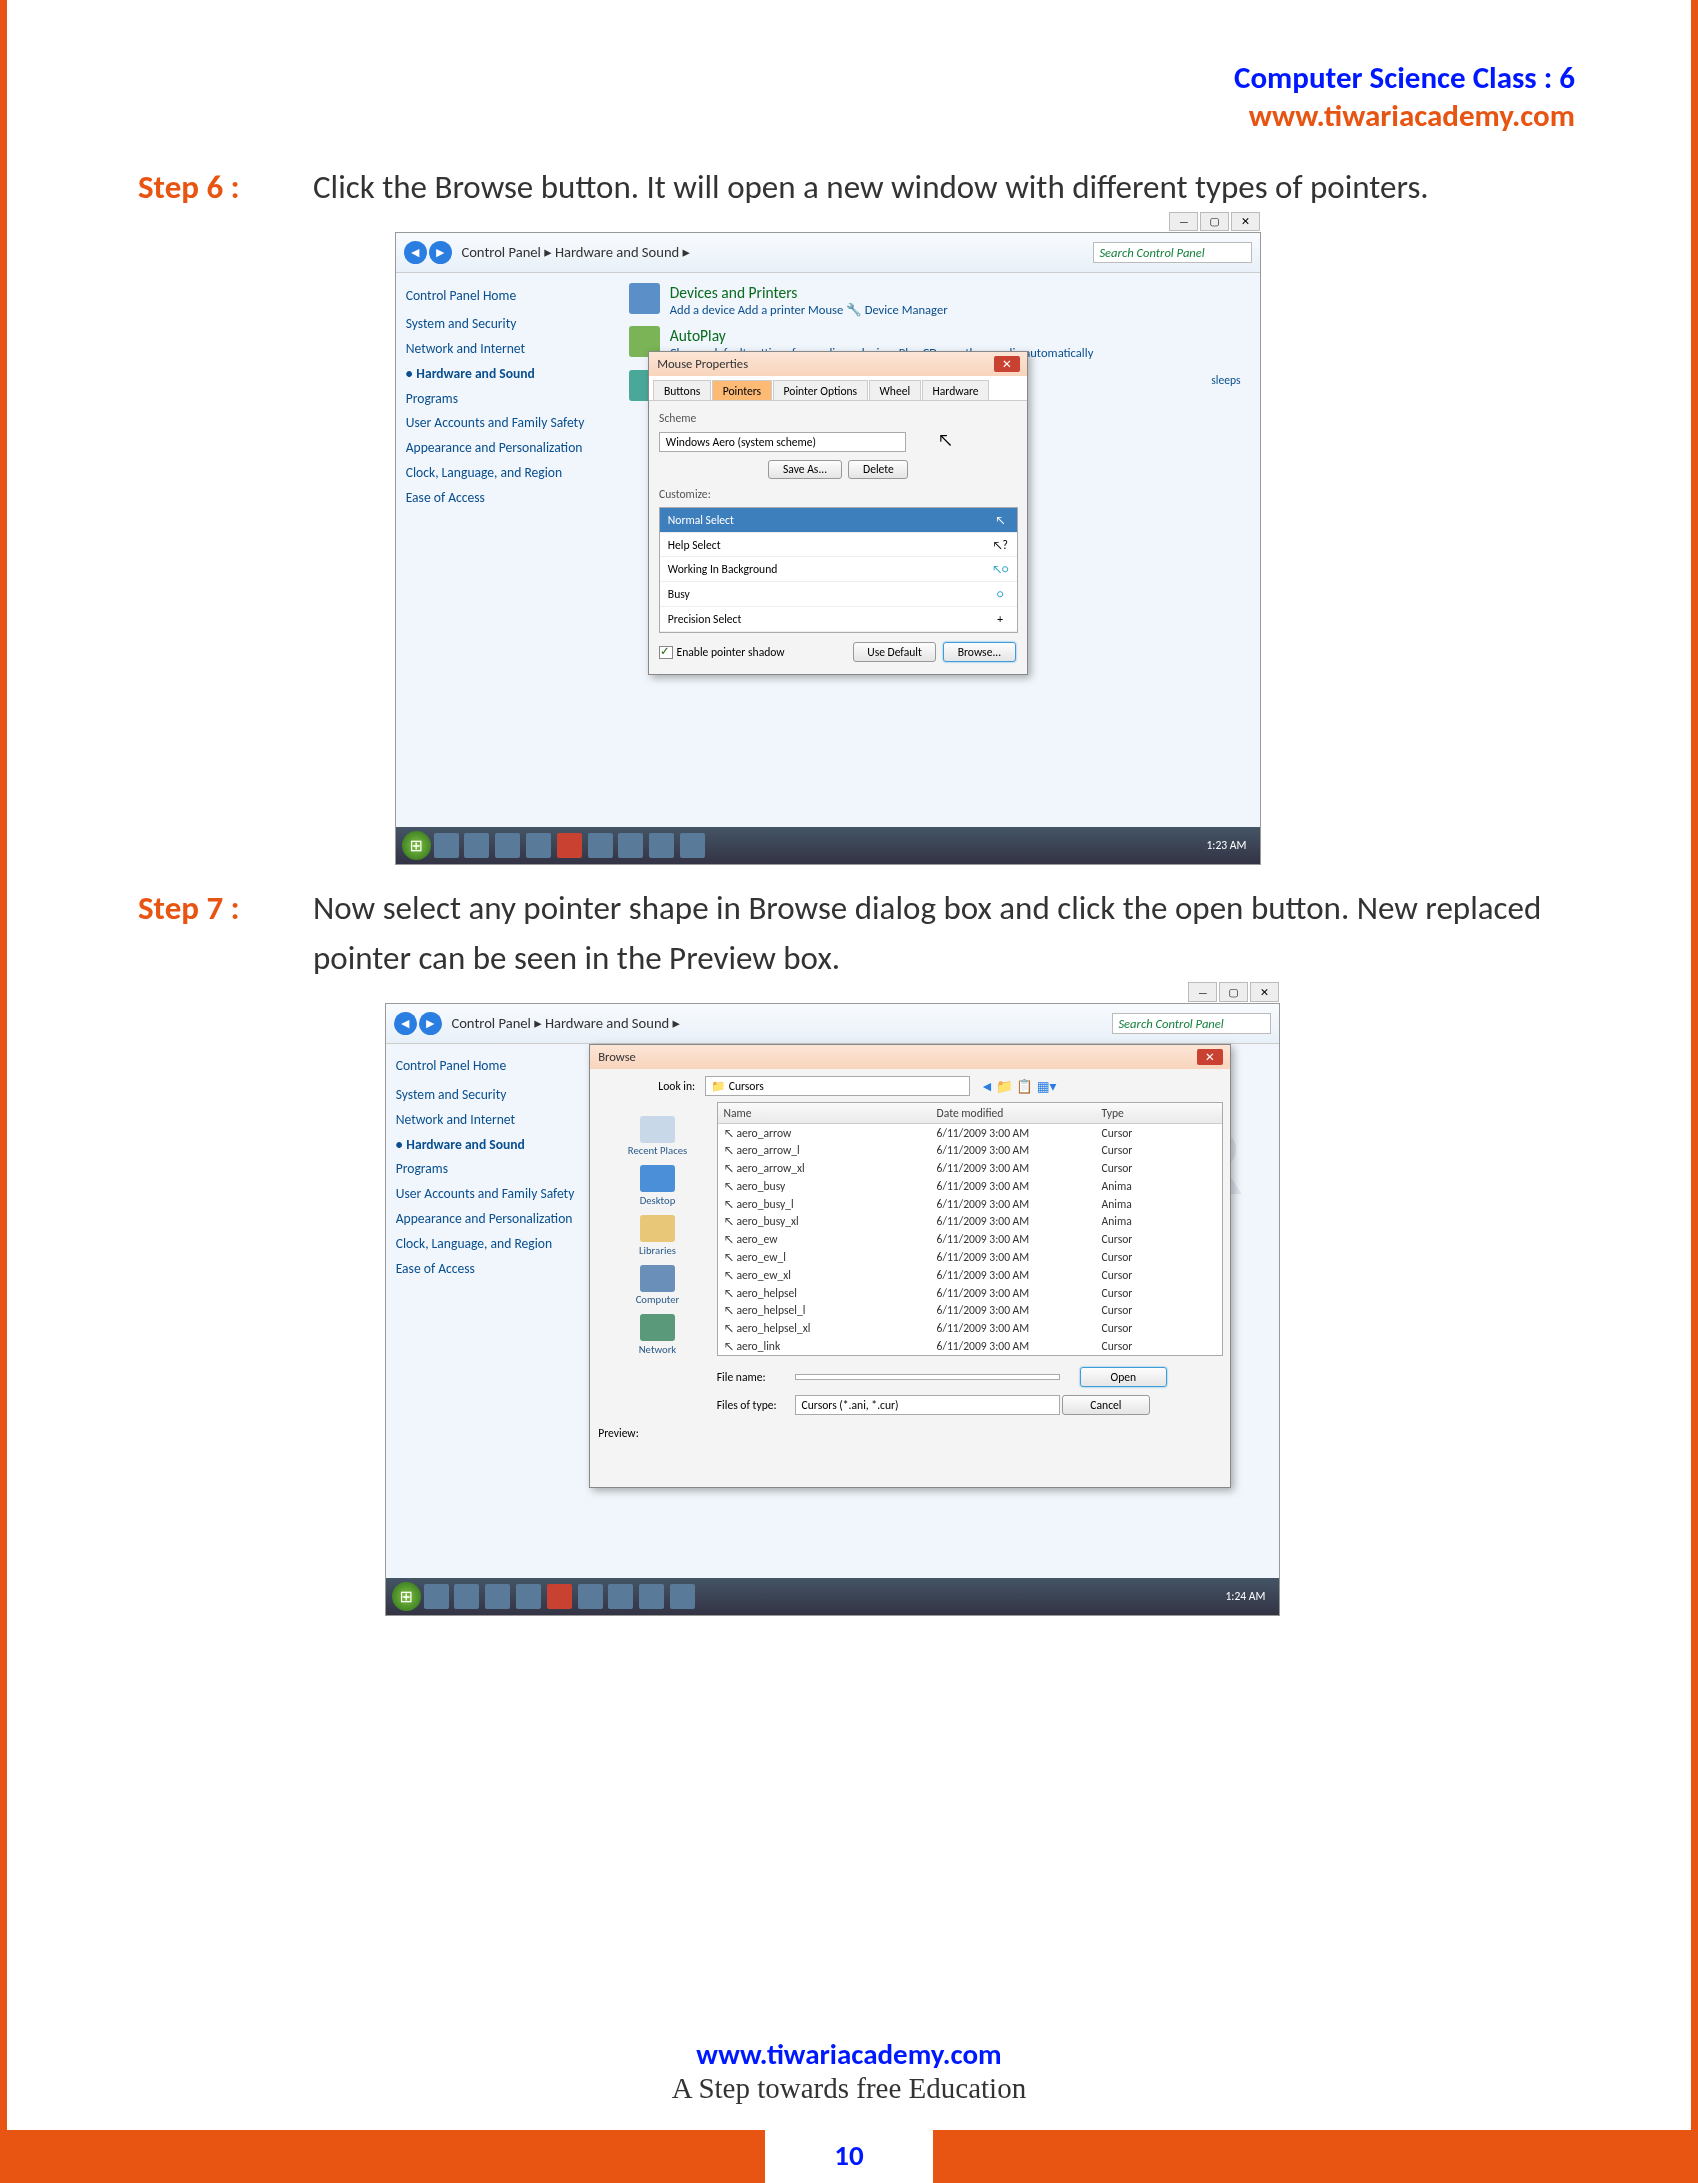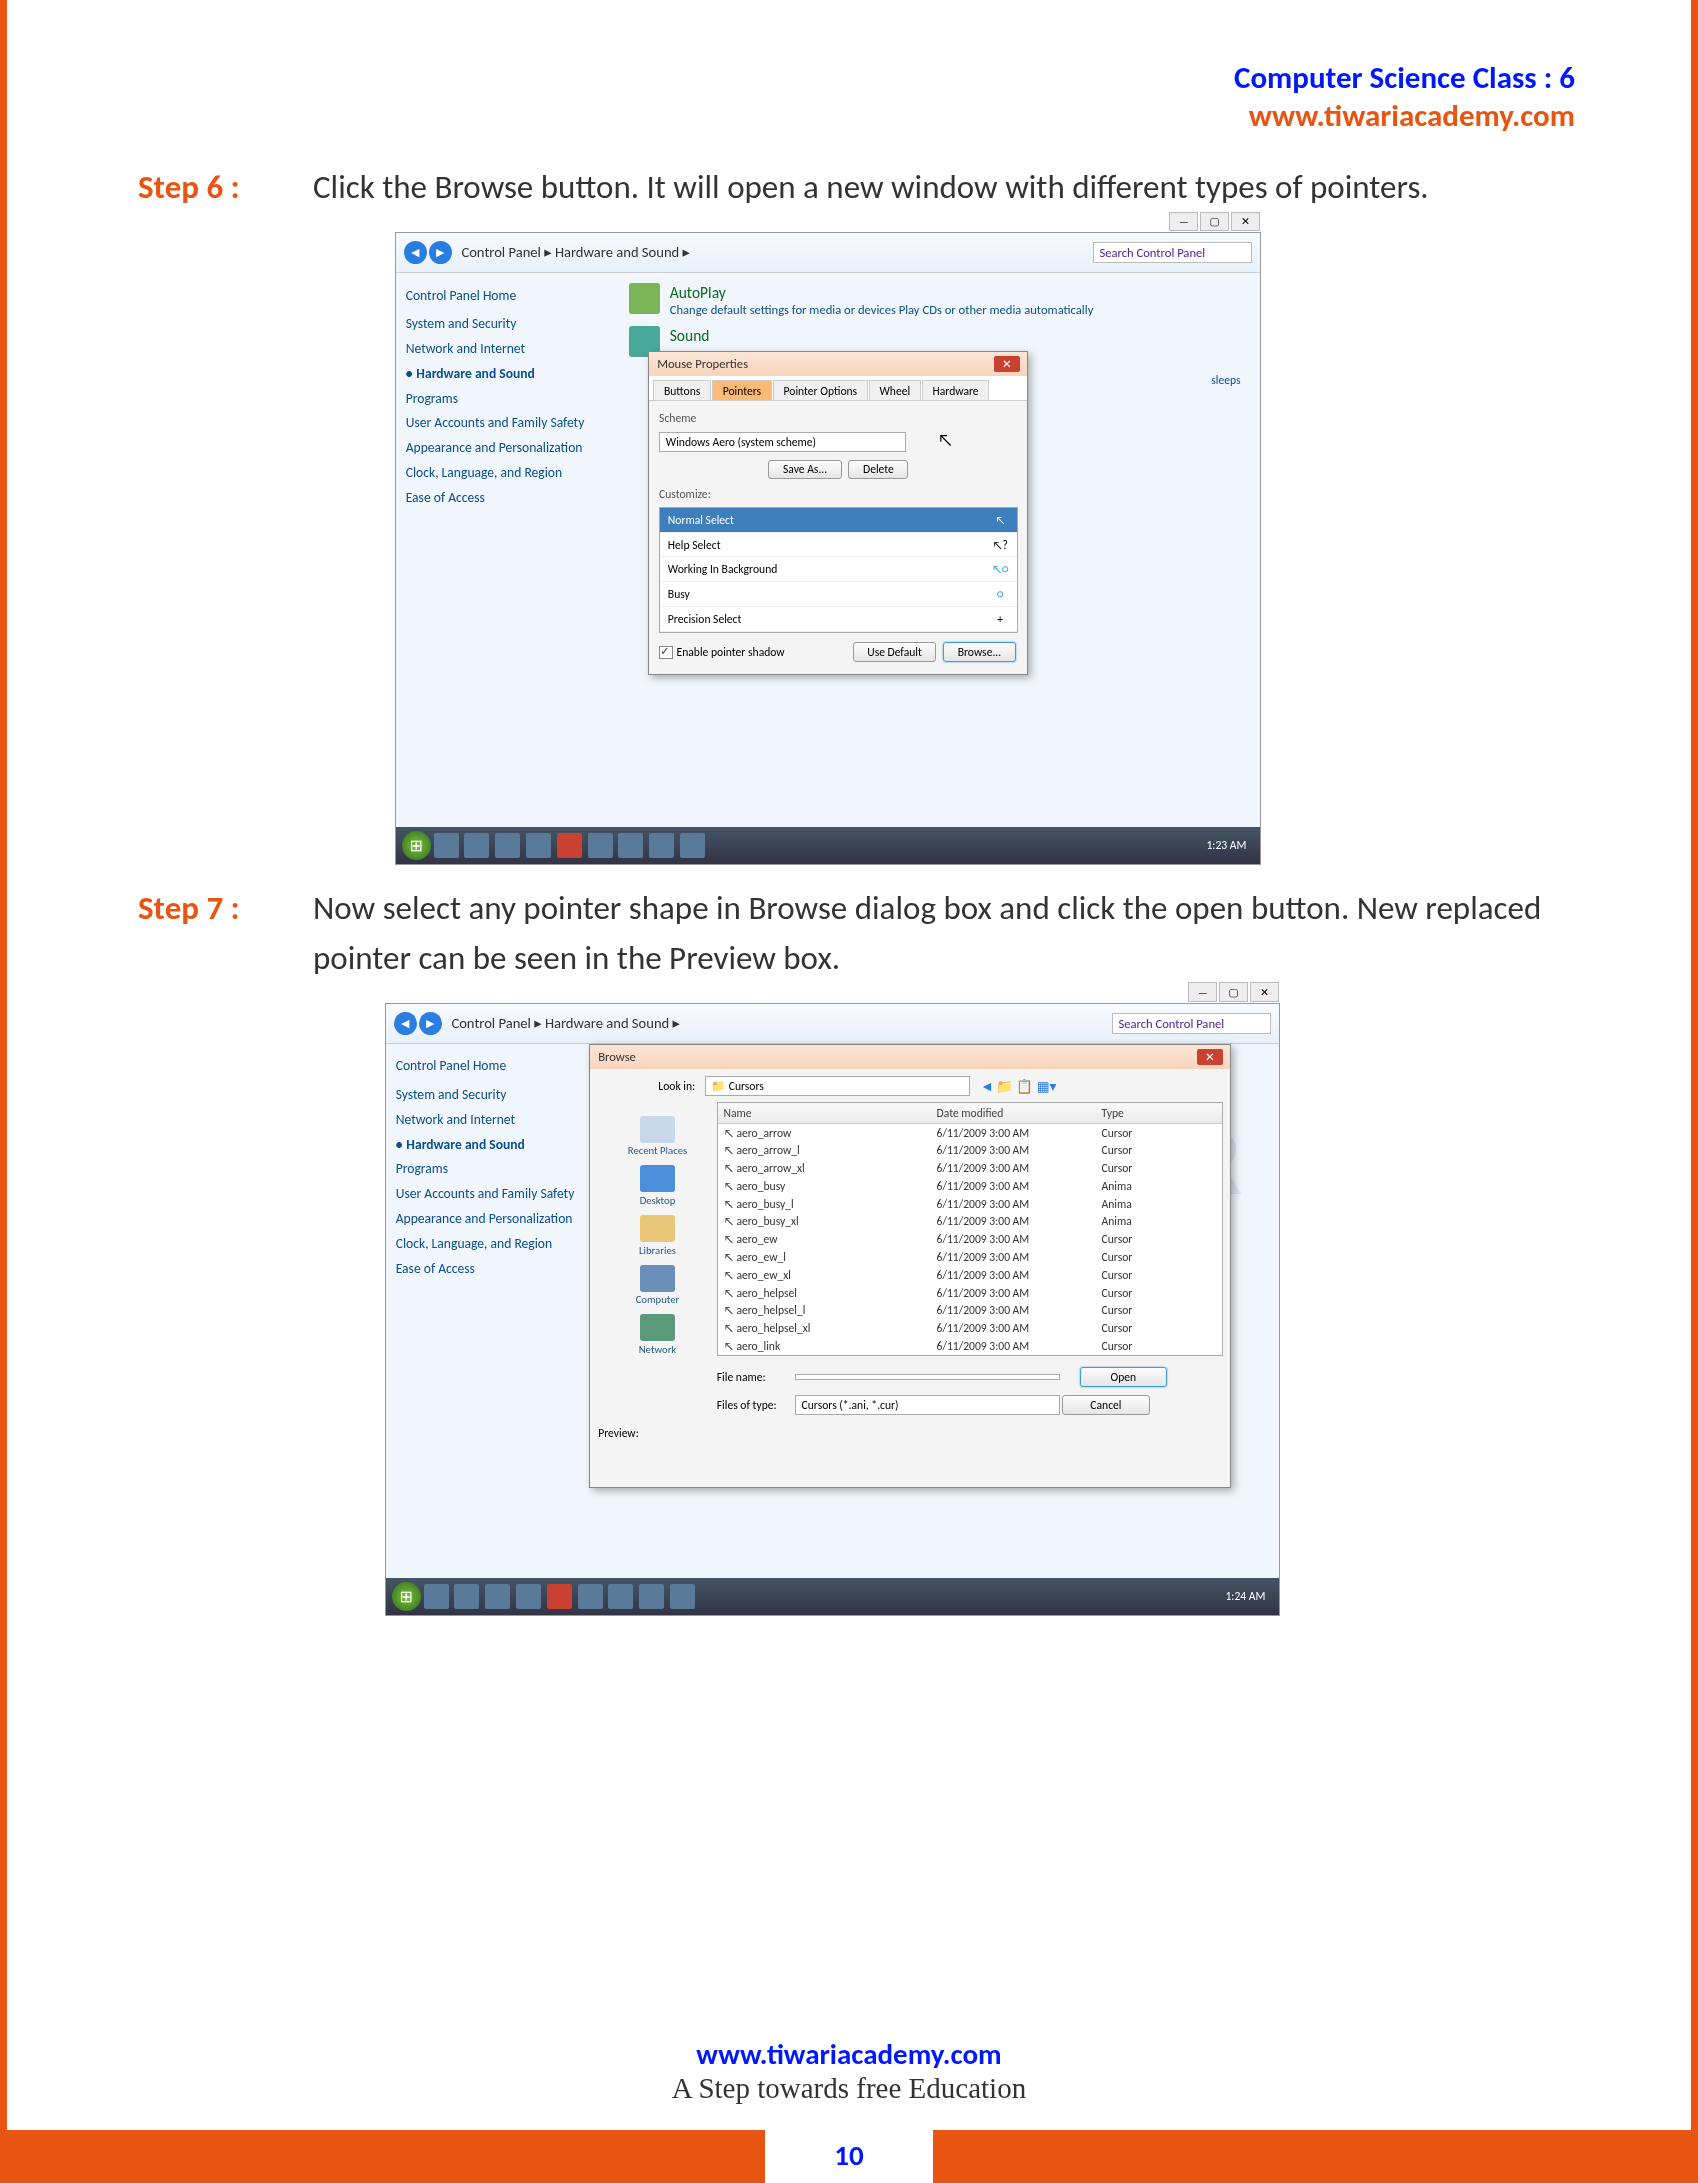--- a/index.html
+++ b/index.html
@@ -10,21 +10,21 @@
 .content{padding:9.7px 97px}
 .step-row{display:flex;margin-bottom:19.4px;font-size:33px;line-height:1.5}
 .step-label{color:#e85412;font-weight:bold;width:175px;flex-shrink:0;padding-left:34px}
 .step-text{color:#333;flex:1}
 .screenshot{margin:19.4px auto;display:block}
 .ss1{width:864px;height:631px;border:1px solid #999;background:#f0f6fb;position:relative;margin-left:291px}
 .ss2{width:893px;height:611px;border:1px solid #999;background:#f0f6fb;position:relative;margin-left:281px}
 .win-top{height:39px;background:linear-gradient(#f8fbfe,#e8f0f8);border-bottom:1px solid #ccc;display:flex;align-items:center;padding:0 7.8px;font-size:14.6px;color:#444}
 .nav-btn{width:23px;height:23px;border-radius:50%;background:#2a7de1;color:#fff;display:inline-flex;align-items:center;justify-content:center;margin-right:1.9px;font-size:13.6px}
 .bc{margin-left:7.8px;color:#333}
-.search-box{margin-left:auto;border:1px solid #bbb;background:#fff;padding:1.9px 5.8px;color:#4c1d95;font-size:12.6px;width:146px}
+.search-box{margin-left:auto;border:1px solid #bbb;background:#fff;padding:1.9px 5.8px;color:#15803d;font-style:italic;font-size:12.6px;width:146px}
 .win-ctrl{position:absolute;top:-21.3px;right:0;display:flex;gap:1.9px}
 .wc{width:27px;height:17.5px;border:1px solid #bbb;background:#eee;font-size:10.7px;display:flex;align-items:center;justify-content:center}
 .cp-body{display:flex;height:calc(100% - 78px)}
 .sidebar{width:204px;padding:13.6px 9.7px;font-size:13.6px}
 .sb-head{color:#0a4f8f;margin-bottom:11.6px}
 .sb-item{color:#0a4f8f;margin:7.8px 0;font-size:13.6px}
 .sb-active{color:#0a4f8f;font-weight:bold}
 .sb-bullet{color:#0a4f8f;margin-right:3.9px}
 .main-panel{flex:1;padding:9.7px;position:relative}
 .cat-row{display:flex;align-items:flex-start;margin-bottom:9.7px}
@@ -104,20 +104,27 @@
           <div class="sb-item">Network and Internet</div>
           <div class="sb-item sb-active"><span class="sb-bullet">•</span><span>Hardware and Sound</span></div>
           <div class="sb-item">Programs</div>
           <div class="sb-item">User Accounts and Family Safety</div>
           <div class="sb-item">Appearance and Personalization</div>
           <div class="sb-item">Clock, Language, and Region</div>
           <div class="sb-item">Ease of Access</div>
         </div>
         <div class="main-panel">
           <div class="cat-row">
+            <div class="cat-icon blue"></div>
+            <div>
+                <div class="cat-title">Devices and Printers</div>
+            <div class="cat-links">Add a device   Add a printer   Mouse   🔧 Device Manager</div>
+              </div>
+          </div>
+          <div class="cat-row">
             <div class="cat-icon"></div>
             <div>
                 <div class="cat-title">AutoPlay</div>
             <div class="cat-links">Change default settings for media or devices   Play CDs or other media automatically</div>
               </div>
           </div>
           <div class="cat-row">
             <div class="cat-icon teal"></div>
             <div class="cat-title">Sound</div>
           </div>

